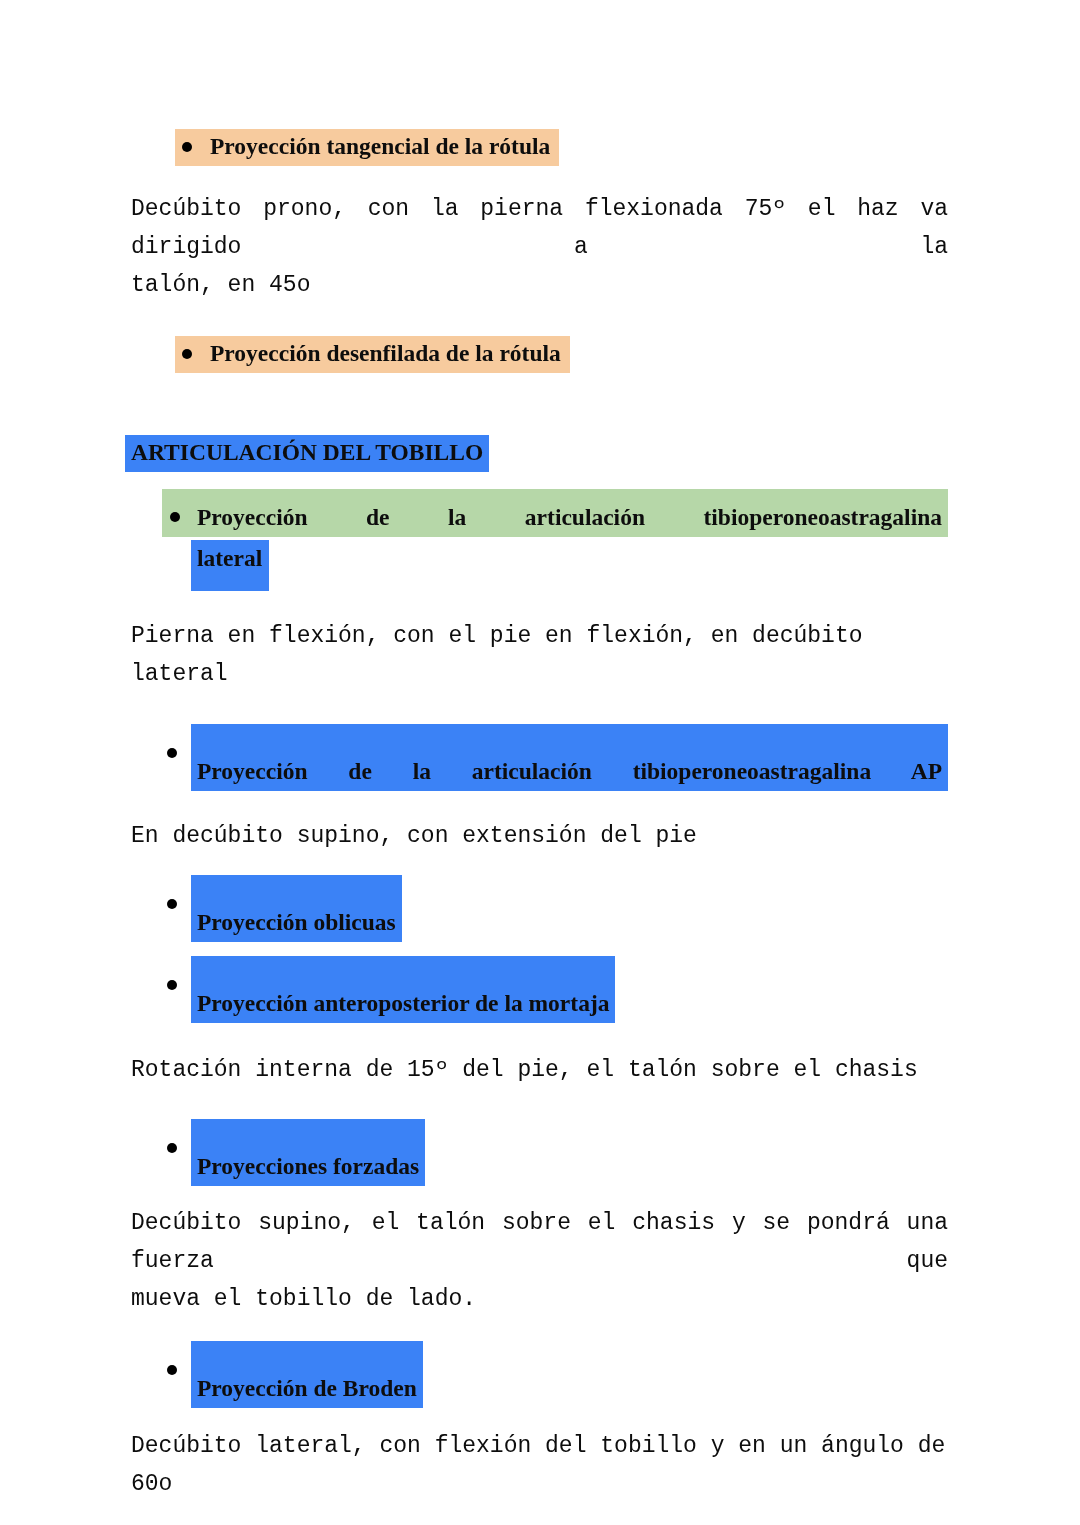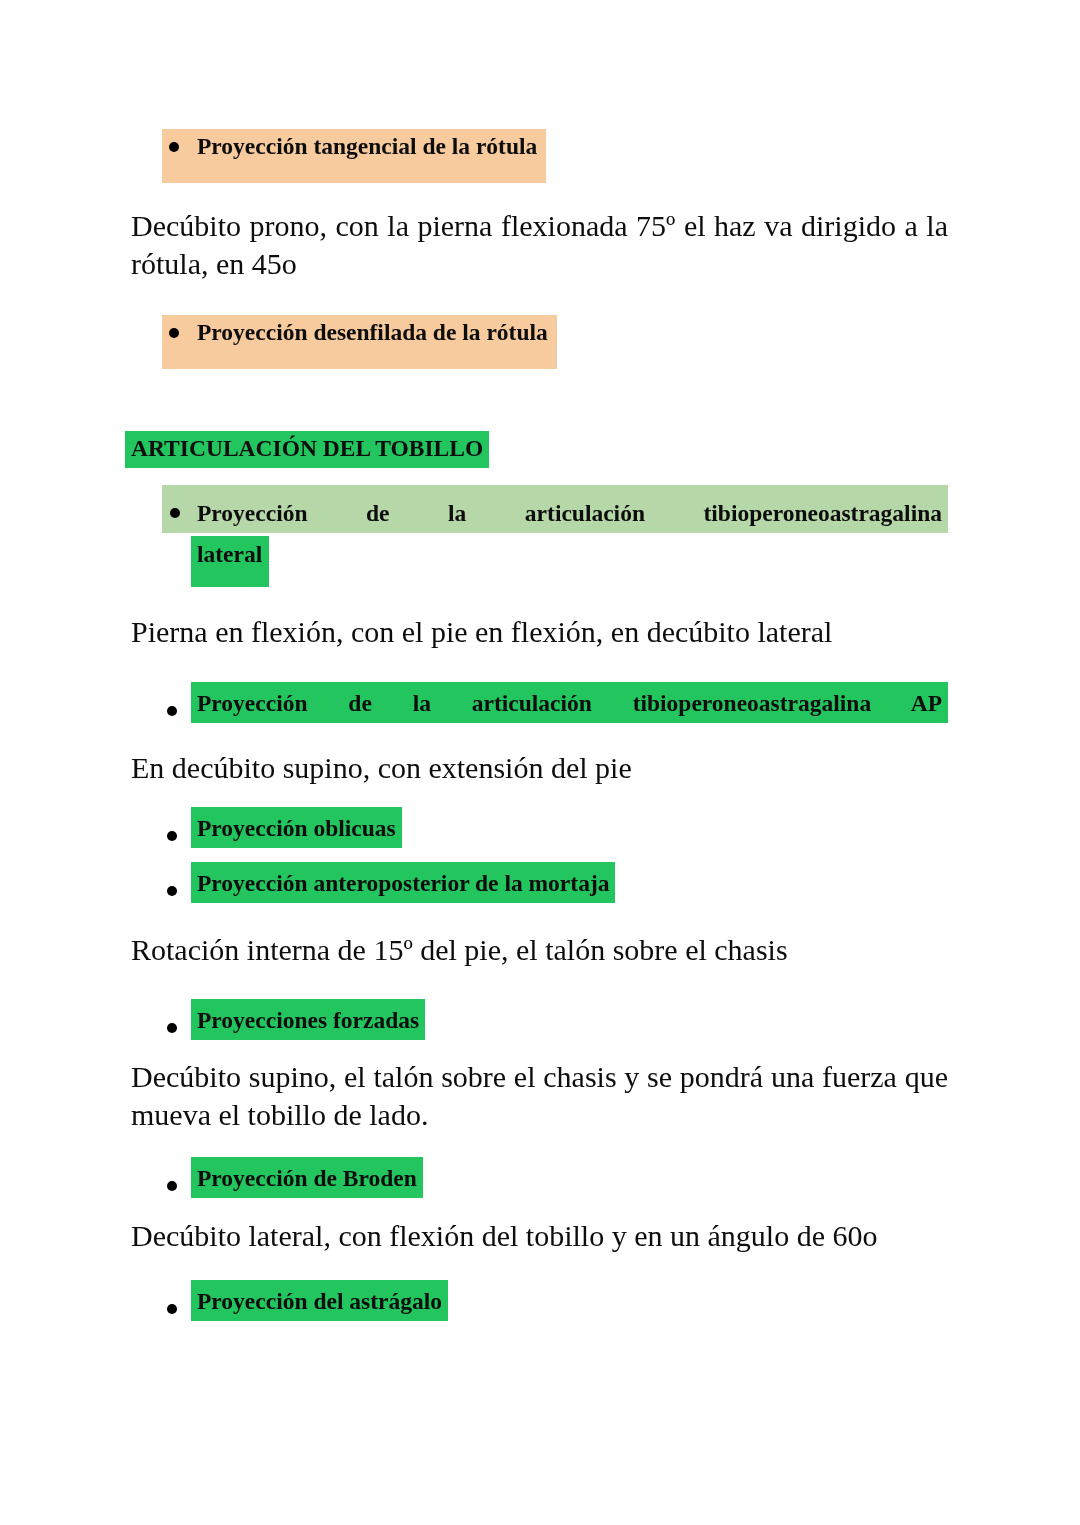--- a/index.html
+++ b/index.html
@@ -8,48 +8,48 @@
     width:1080px; height:1525px;
     background:#ffffff;
     font-family:"Liberation Serif","DejaVu Serif",serif;
     color:#0d0d0d;
     overflow:hidden;
     margin:0 auto;
   }
   .content { position:absolute; left:131px; top:0; width:817px; }
 
   
-  .para { font-size:30px; line-height:38px; }
+  .para { font-size:23px; line-height:38px;font-family:Liberation Mono, monospace; }
   .pline { text-align:left; }
   .pline.stretch { text-align:justify; text-align-last:justify; }
 
   
   .hl {
     font-weight:bold; font-size:23.5px; line-height:26px;
     display:inline-block;
     padding:4px 6px 7px 6px; margin-left:-6px;
   }
-  .hl.green  { background:#22c55e; }
+  .hl.green  { background:#3b82f6; }
   .hl.orange { background:#f7cb9e; }
-  .hl.lead   { padding-top:8px; }           
+  .hl.lead   { padding-top:34px; }           
   .hl.full   { display:block; margin-right:0; text-align:justify; text-align-last:justify; }
 
   
   .sect { }
 
   
   .bullet-item { position:relative; padding-left:66px; }
   .dot-abs {
     position:absolute; left:36px; top:24px;
     width:10px; height:10px; border-radius:50%; background:#000;
   }
 
   
   .orange-line { margin-left:31px; }
-  .hl.wb { margin-left:0; padding:4px 9px 24px 7px; }
+  .hl.wb { margin-left:13px; padding:4px 9px 7px 7px; }
   .dot-in {
     display:inline-block; width:10px; height:10px; border-radius:50%;
     background:#000; margin-right:18px; vertical-align:2px;
   }
 
   
   .lat-block {
     position:relative; margin-left:31px;
     background:#b6d7a8; padding:15px 0 7px 0;
   }
@@ -70,21 +70,21 @@
 
 <div class="page">
   <div class="content">
 
     <div class="orange-line" style="margin-top:129px">
       <span class="hl orange wb"><span class="dot-in"></span><span>Proyección tangencial de la rótula</span></span>
     </div>
 
     <div class="para" style="margin-top:24px">
       <div class="pline stretch">Decúbito prono, con la pierna flexionada 75º el haz va dirigido a la</div>
-      <div class="pline">rótula, en 45o</div>
+      <div class="pline">talón, en 45o</div>
     </div>
 
     <div class="orange-line" style="margin-top:32px">
       <span class="hl orange wb"><span class="dot-in"></span><span>Proyección desenfilada de la rótula</span></span>
     </div>
 
     <div class="sect" style="margin-top:62px">
       <span class="hl green">ARTICULACIÓN DEL TOBILLO</span>
     </div>
 

